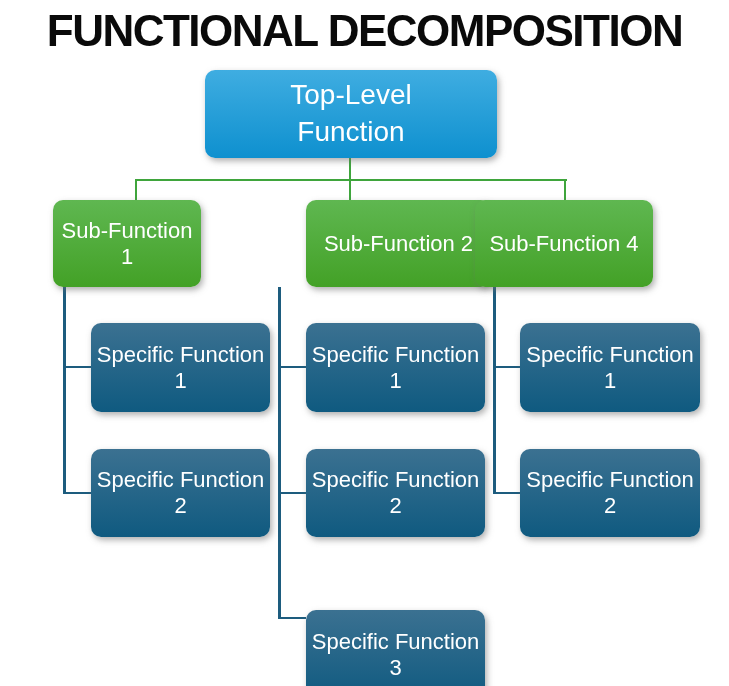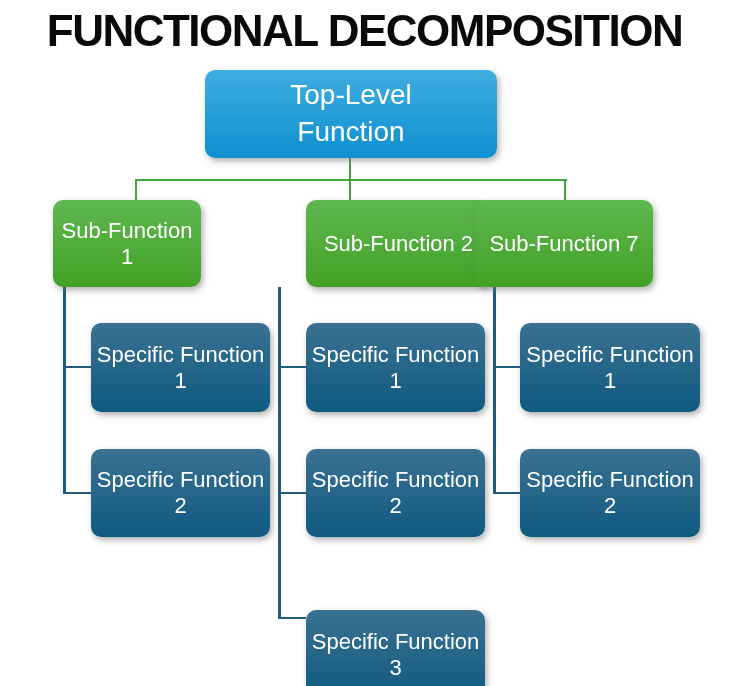--- a/index.html
+++ b/index.html
@@ -115,21 +115,21 @@
 Function</span>
   </div>
 
   <div class="box sub" id="sub1">
     <span class="lbl">Sub-Function 1</span>
   </div>
   <div class="box sub" id="sub2">
     <span class="lbl">Sub-Function 2</span>
   </div>
   <div class="box sub" id="sub3">
-    <span class="lbl">Sub-Function 7</span>
+    <span class="lbl">Sub-Function 4</span>
   </div>
 
   <div class="box spec" id="spec1-1">
     <span class="lbl">Specific Function 1</span>
   </div>
   <div class="box spec" id="spec1-2">
     <span class="lbl">Specific Function 2</span>
   </div>
 
   <div class="box spec" id="spec2-1">

